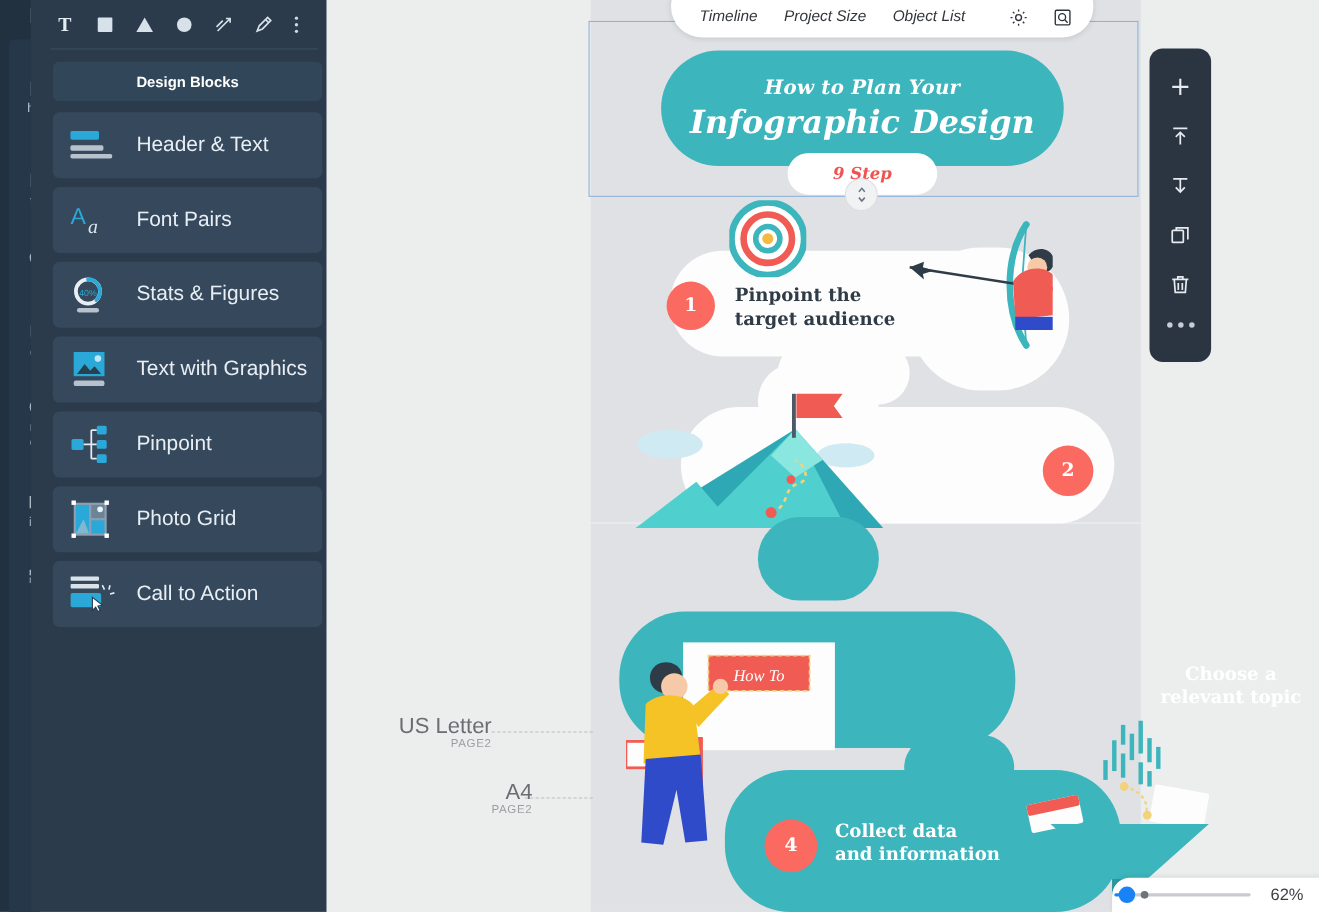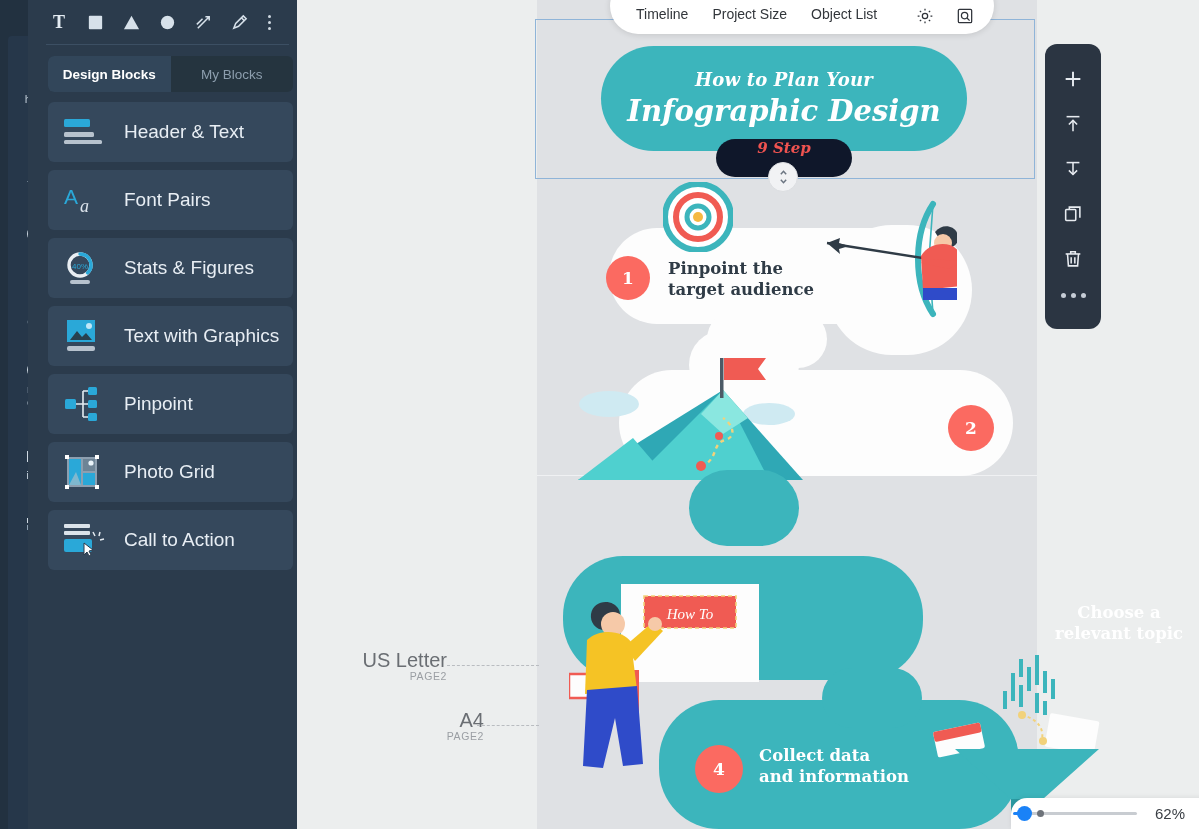--- a/index.html
+++ b/index.html
@@ -124,22 +124,22 @@
   #ig-title-sub {
     font-family:"DejaVu Serif", serif; font-style:italic; font-weight:bold;
     font-size:18px; letter-spacing:.2px;
   }
   #ig-title-main {
     font-family:"DejaVu Serif", serif; font-style:italic; font-weight:bold;
     font-size:29px; margin-top:4px;
   }
   #ig-step-pill {
     left:419px; top:139px; width:136px; height:38px;
-    background:#0f172a; border-radius:19px;
-    display:flex; justify-content:center;
+    background:#ffffff; border-radius:19px;
+    display:flex; align-items:center; justify-content:center;
   }
   #ig-step-pill span {
     font-family:"DejaVu Serif", serif; font-style:italic; font-weight:bold;
     font-size:15px; color:#ef5350;
   }
   #resize-handle {
     left:471px; top:162px; width:30px; height:30px; border-radius:50%;
     background:#f1f2f4; border:1px solid #dcdee1;
     display:flex; align-items:center; justify-content:center;
     cursor:ns-resize; z-index:8;
@@ -173,20 +173,21 @@
   
   #topmenu {
     position:absolute; left:313px; top:-22px; width:384px; height:56px;
     background:#fff; border-radius:28px; display:flex; align-items:flex-end;
     padding:0 14px 6px 14px; box-shadow:0 1px 6px rgba(0,0,0,.12);
     z-index:20;
   }
   .tm-item {
     font-size:14px; color:#32363b; padding:6px 12px; cursor:pointer;
     white-space:nowrap;
+    font-style:italic;
   }
   .tm-sep { width:1px; height:22px; background:#dcdee1; margin:0 6px 4px 10px; }
   .tm-ico { padding:2px 10px 2px 10px; cursor:pointer; display:flex; align-items:center; }
   .tm-ico svg { width:20px; height:20px; fill:none; stroke:#2f333a; stroke-width:1.5; }
 
   
   #righttool {
     position:absolute; left:748px; top:44px; width:56px; height:285px;
     background:#2b3542; border-radius:12px;
     display:flex; flex-direction:column; align-items:center;
@@ -352,23 +353,20 @@
           <i></i>
           <i></i>
     </div>
   </div>
 
   <div id="tool-divider"></div>
 
   <div id="tabs">
     <div class="tab active">
       <span>Design Blocks</span>
-    </div>
-    <div class="tab">
-      <span>My Blocks</span>
     </div>
   </div>
 
   <div id="blocks">
 
     <div class="block-item">
       <div class="block-ico">
         <span class="bi-bar ic-teal" style="left:0;top:5px;width:26px;height:8px"></span>
         <span class="bi-bar ic-gray" style="left:0;top:18px;width:30px;height:5px"></span>
         <span class="bi-bar ic-gray" style="left:0;top:26px;width:38px;height:4px"></span>

